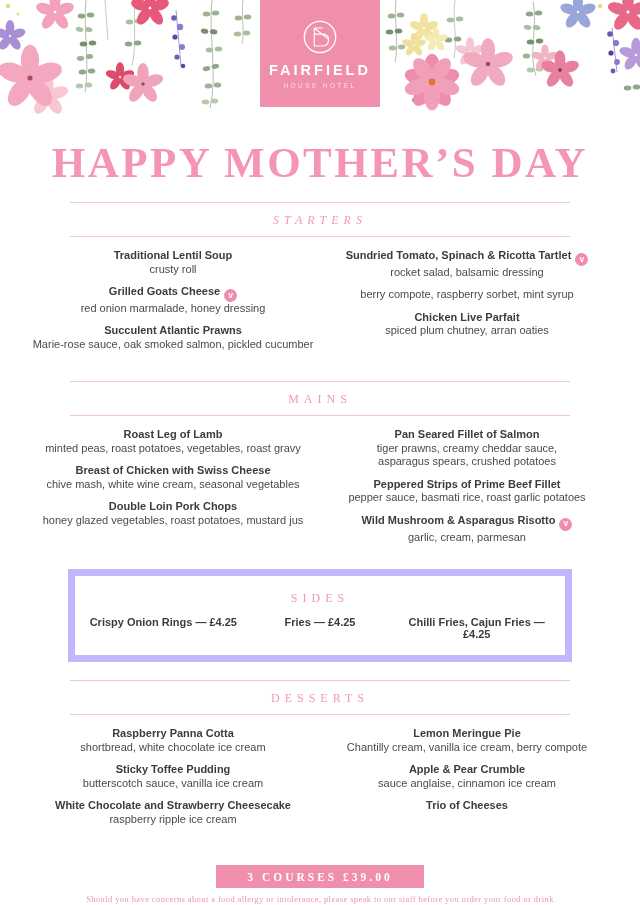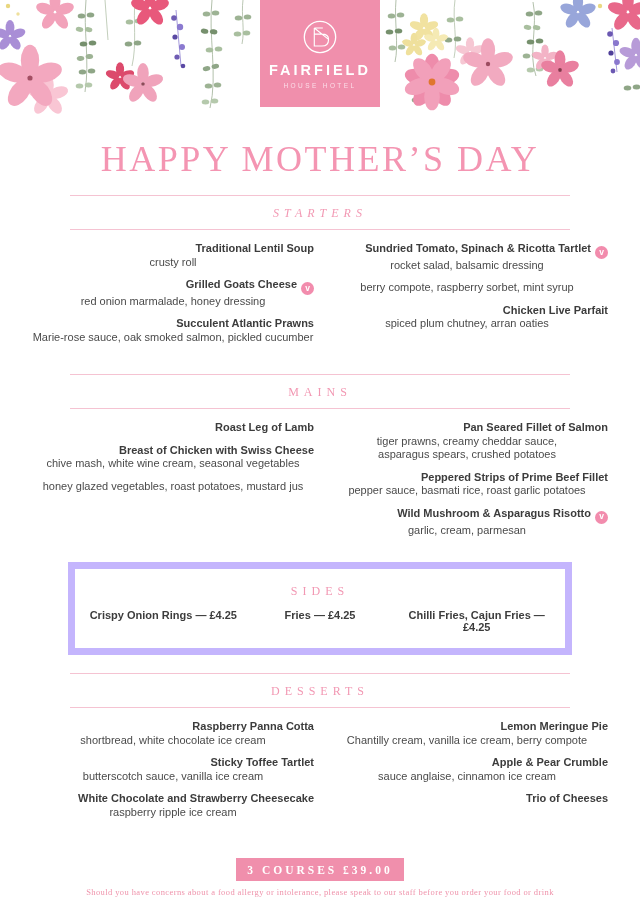--- a/index.html
+++ b/index.html
@@ -11,52 +11,52 @@
   .hero { position:relative; width:640px; height:130px; }
   .floral { position:absolute; left:0; top:0; width:640px; height:130px; }
   .brand-box { position:absolute; left:50%; top:0; transform:translateX(-50%);
     width:120px; height:107px; background:#f08fac;
     display:flex; flex-direction:column; align-items:center; justify-content:center; }
   .brand-name { color:#ffffff; font-weight:bold; font-size:14.5px; letter-spacing:3px; margin-top:6px; }
   .brand-sub { color:#fbdde8; font-size:6.5px; letter-spacing:2.4px; margin-top:4px; }
 
   
   .page-title { text-align:center; margin-top:8px;
-    font-family:"Liberation Serif", serif; font-size:36px; font-weight:normal;
+    font-family:"Liberation Serif", serif; font-size:43px; font-weight:bold;
     color:#f495b2; letter-spacing:2.5px; }
 
   
   .rule { width:500px; margin:0 auto; text-align:center;
     border-top:1px solid #f5c3d2; border-bottom:1px solid #f5c3d2; padding:7px 0 8px; }
   .rule-label { font-family:"Liberation Serif", serif; font-size:12px; letter-spacing:5px;
     color:#f298b3; }
   .mt-starters { margin-top:15px;font-style:italic; }
   .mt-mains    { margin-top:21px; }
   .mt-desserts { margin-top:18px; }
 
   
   .cols { display:flex; width:588px; margin:12px auto 0; }
   .col { flex:1; text-align:center; padding:0 6px; }
   .mi { margin-bottom:9px; }
-  .iname { font-size:11px; font-weight:bold; color:#3c3c3c; line-height:13.5px;text-align:right; }
+  .iname { font-size:11px; font-weight:bold; color:#3c3c3c; line-height:13.5px; }
   .idesc { font-size:11px; color:#4a4a4a; line-height:13.5px; white-space:pre-line; }
 
   .badge { display:inline-flex; align-items:center; justify-content:center;
     border-radius:50%; color:#fff; font-weight:bold; font-family:"Liberation Sans",sans-serif; }
   .badge.bv  { width:13px; height:13px; background:#f28cad; font-size:8.5px; }
   .iname .badge { margin-left:4px; vertical-align:-2.5px; }
 
   
   .sides-box { width:504px; margin:16px auto 0; border:7px solid #c4b5fd;
     text-align:center; padding:12px 10px 15px; }
   .sides-row { display:flex; margin-top:10px; }
   .sides-row > div { flex:1; font-size:11px; font-weight:bold; color:#3c3c3c; }
 
   
-  .price-banner { display:block; width:168px; margin:30px auto 0; background:#f08fac;
+  .price-banner { display:block; width:208px; margin:30px auto 0; background:#f08fac;
     color:#ffffff; text-align:center; padding:6px 0 5px;
     font-family:"Liberation Serif", serif; font-weight:bold; font-size:11.5px; letter-spacing:3px; }
   .allergy { text-align:center; margin-top:6px; font-family:"Liberation Serif", serif;
     font-size:8.5px; color:#ef93ab; letter-spacing:0.4px; }
 </style>
 </head>
 <body>
 
 <div class="page">
 
@@ -201,26 +201,28 @@
     </div>
   </div>
 
   <div class="rule mt-mains">
     <span class="rule-label">MAINS</span>
   </div>
   <div class="cols">
     <div class="col">
       <div class="mi">
         <div class="iname"><span>Roast Leg of Lamb</span></div>
+        <div class="idesc">minted peas, roast potatoes, vegetables, roast gravy</div>
       </div>
       <div class="mi">
         <div class="iname"><span>Breast of Chicken with Swiss Cheese</span></div>
         <div class="idesc">chive mash, white wine cream, seasonal vegetables</div>
       </div>
       <div class="mi">
+        <div class="iname"><span>Double Loin Pork Chops</span></div>
         <div class="idesc">honey glazed vegetables, roast potatoes, mustard jus</div>
       </div>
     </div>
     <div class="col">
       <div class="mi">
         <div class="iname"><span>Pan Seared Fillet of Salmon</span></div>
         <div class="idesc">tiger prawns, creamy cheddar sauce,
 asparagus spears, crushed potatoes</div>
       </div>
       <div class="mi">
@@ -246,21 +248,21 @@
   <div class="rule mt-desserts">
     <span class="rule-label">DESSERTS</span>
   </div>
   <div class="cols">
     <div class="col">
       <div class="mi">
         <div class="iname"><span>Raspberry Panna Cotta</span></div>
         <div class="idesc">shortbread, white chocolate ice cream</div>
       </div>
       <div class="mi">
-        <div class="iname"><span>Sticky Toffee Tartlet</span></div>
+        <div class="iname"><span>Sticky Toffee Pudding</span></div>
         <div class="idesc">butterscotch sauce, vanilla ice cream</div>
       </div>
       <div class="mi">
         <div class="iname"><span>White Chocolate and Strawberry Cheesecake</span></div>
         <div class="idesc">raspberry ripple ice cream</div>
       </div>
     </div>
     <div class="col">
       <div class="mi">
         <div class="iname"><span>Lemon Meringue Pie</span></div>

